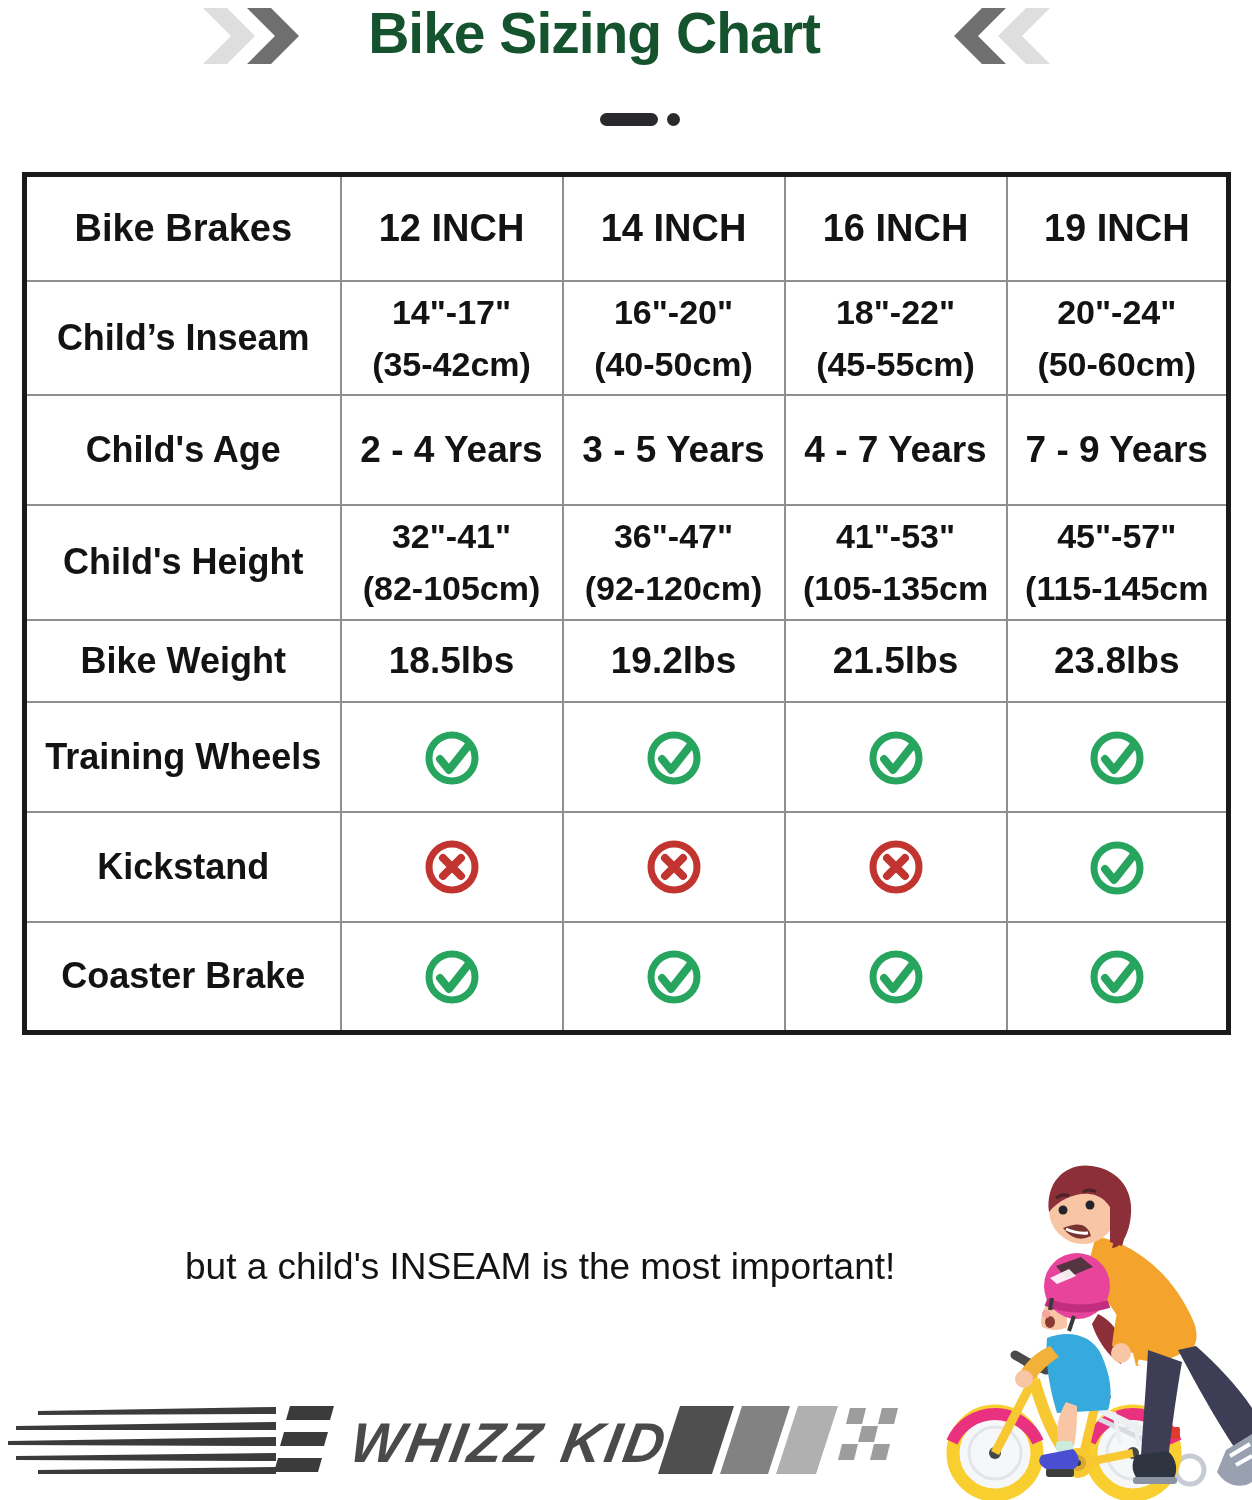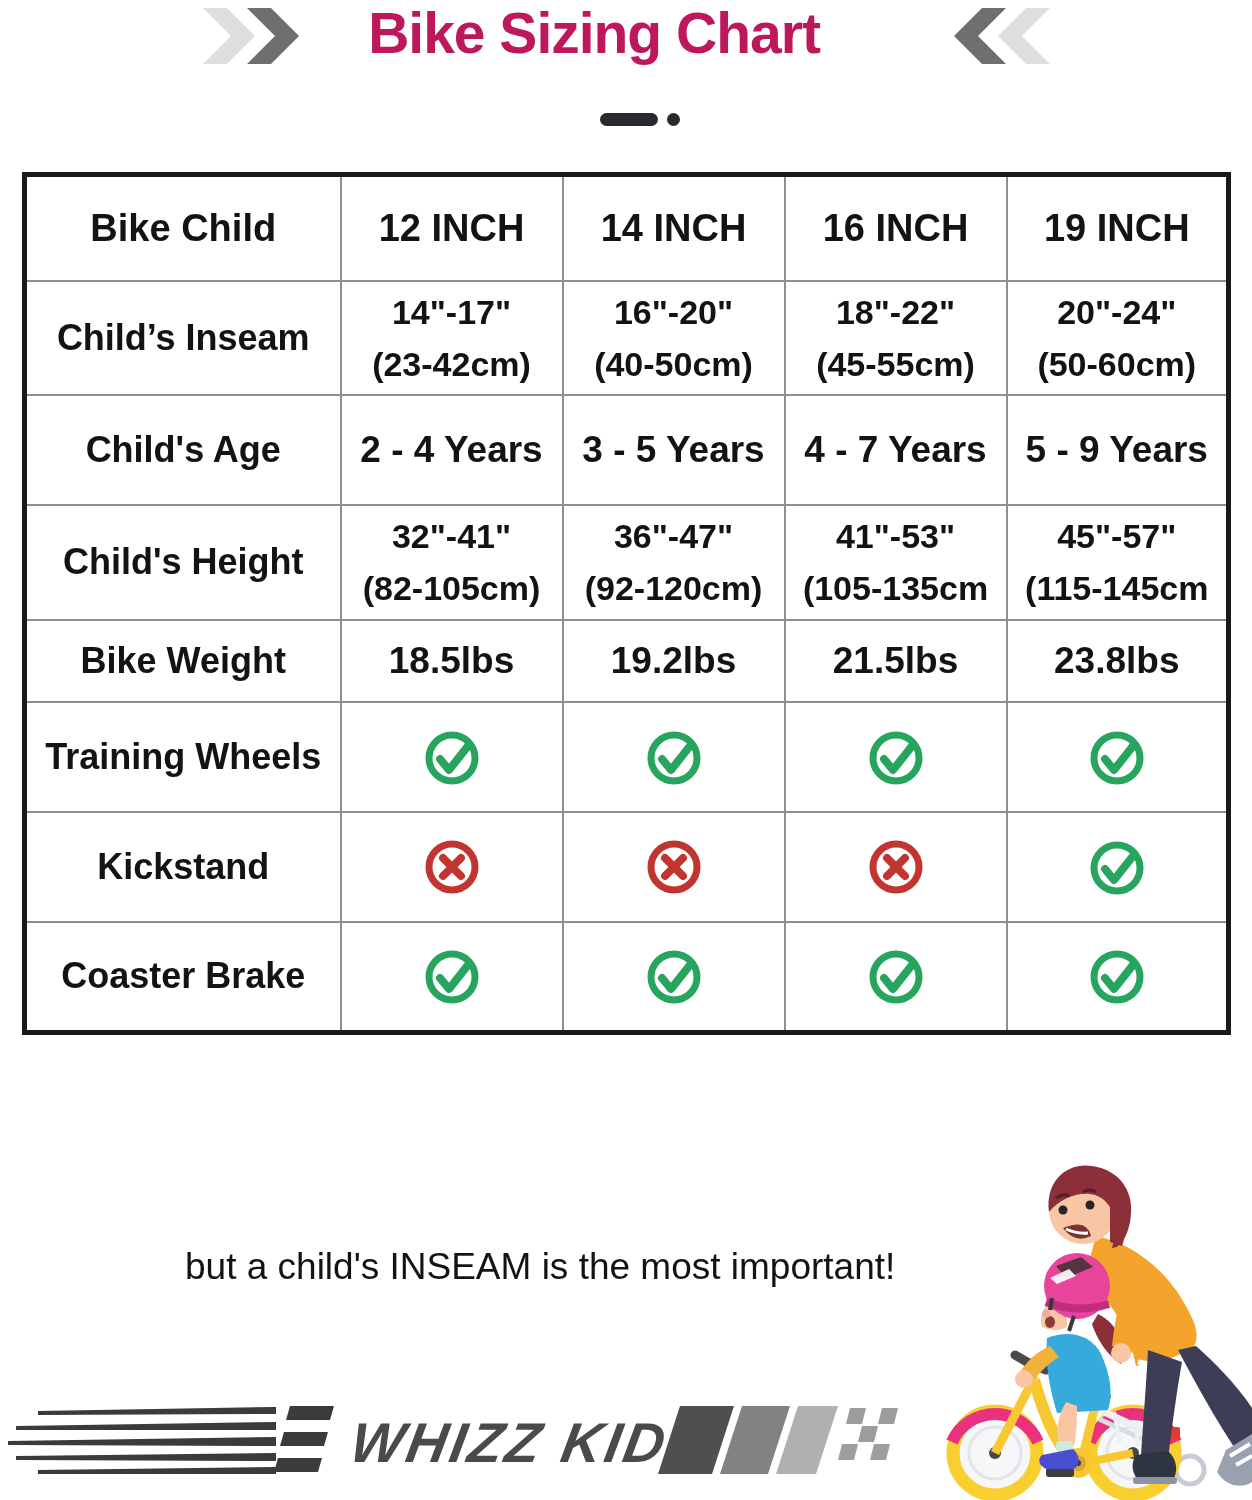--- a/index.html
+++ b/index.html
@@ -2,21 +2,21 @@
 <html><head>
 <meta charset="utf-8">
 <style>
   * { margin:0; padding:0; box-sizing:border-box; }
   html,body { background:#fff; }
   body { width:1252px; font-family:"Liberation Sans",sans-serif; }
   #page { position:relative; width:1252px; height:1500px; background:#fff; overflow:hidden; }
 
   
   .page-title { position:absolute; top:0; left:0; width:1188px; text-align:center;
-    font-size:57px; font-weight:bold; color:#be185d; letter-spacing:-1px; }
+    font-size:57px; font-weight:bold; color:#14532d; letter-spacing:-1px; }
   .chev { position:absolute; top:8px; width:100px; height:56px; }
   .chev-left  { left:203px; }
   .chev-right { left:950px; transform:scaleX(-1); }
 
   .divider { position:absolute; top:113px; left:0; width:1252px;
     display:flex; justify-content:center; align-items:center; gap:9px; transform:translateX(14px); }
   .divider .dash { width:58px; height:13px; border-radius:7px; background:#2A2A2E; }
   .divider .dot  { width:13px; height:13px; border-radius:50%; background:#2A2A2E; }
 
   
@@ -62,51 +62,51 @@
   <table class="size-chart">
     <colgroup>
       <col style="width:316px">
         <col style="width:222px">
         <col style="width:222px">
         <col style="width:222px">
         <col style="width:222px">
     </colgroup>
     <tbody>
         <tr class="r0">
-      <th>Bike Child</th>
+      <th>Bike Brakes</th>
       <th>12 INCH</th>
       <th>14 INCH</th>
       <th>16 INCH</th>
       <th>19 INCH</th>
     </tr>
     <tr class="r1">
       <td class="t-label">Child’s Inseam</td>
       <td class="t-val2">
         <div>14"-17"</div>
-        <div>(23-42cm)</div>
+        <div>(35-42cm)</div>
       </td>
       <td class="t-val2">
         <div>16"-20"</div>
         <div>(40-50cm)</div>
       </td>
       <td class="t-val2">
         <div>18"-22"</div>
         <div>(45-55cm)</div>
       </td>
       <td class="t-val2">
         <div>20"-24"</div>
         <div>(50-60cm)</div>
       </td>
     </tr>
     <tr class="r2">
       <td class="t-label">Child's Age</td>
       <td class="t-val">2 - 4 Years</td>
       <td class="t-val">3 - 5 Years</td>
       <td class="t-val">4 - 7 Years</td>
-      <td class="t-val">5 - 9 Years</td>
+      <td class="t-val">7 - 9 Years</td>
     </tr>
     <tr class="r3">
       <td class="t-label">Child's Height</td>
       <td class="t-val2">
         <div>32"-41"</div>
         <div>(82-105cm)</div>
       </td>
       <td class="t-val2">
         <div>36"-47"</div>
         <div>(92-120cm)</div>

